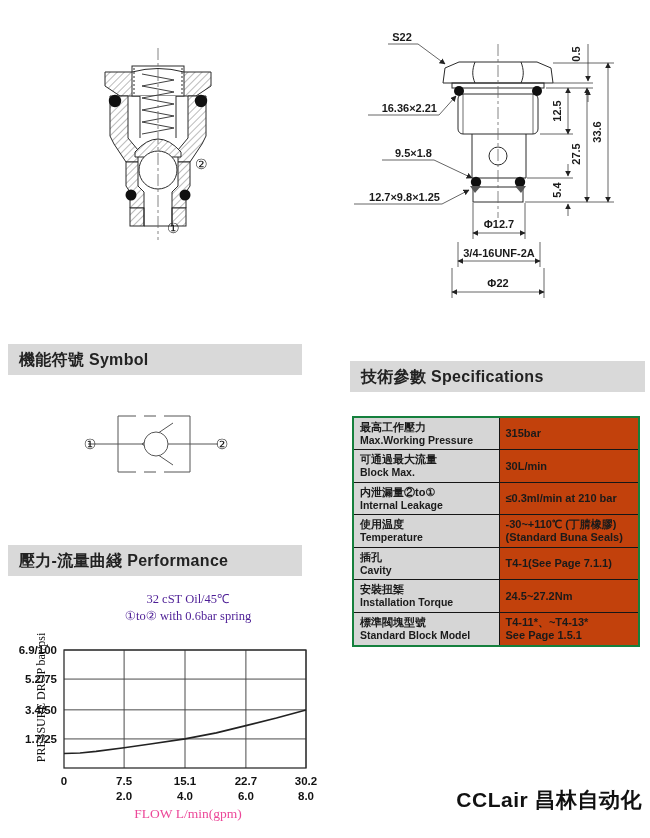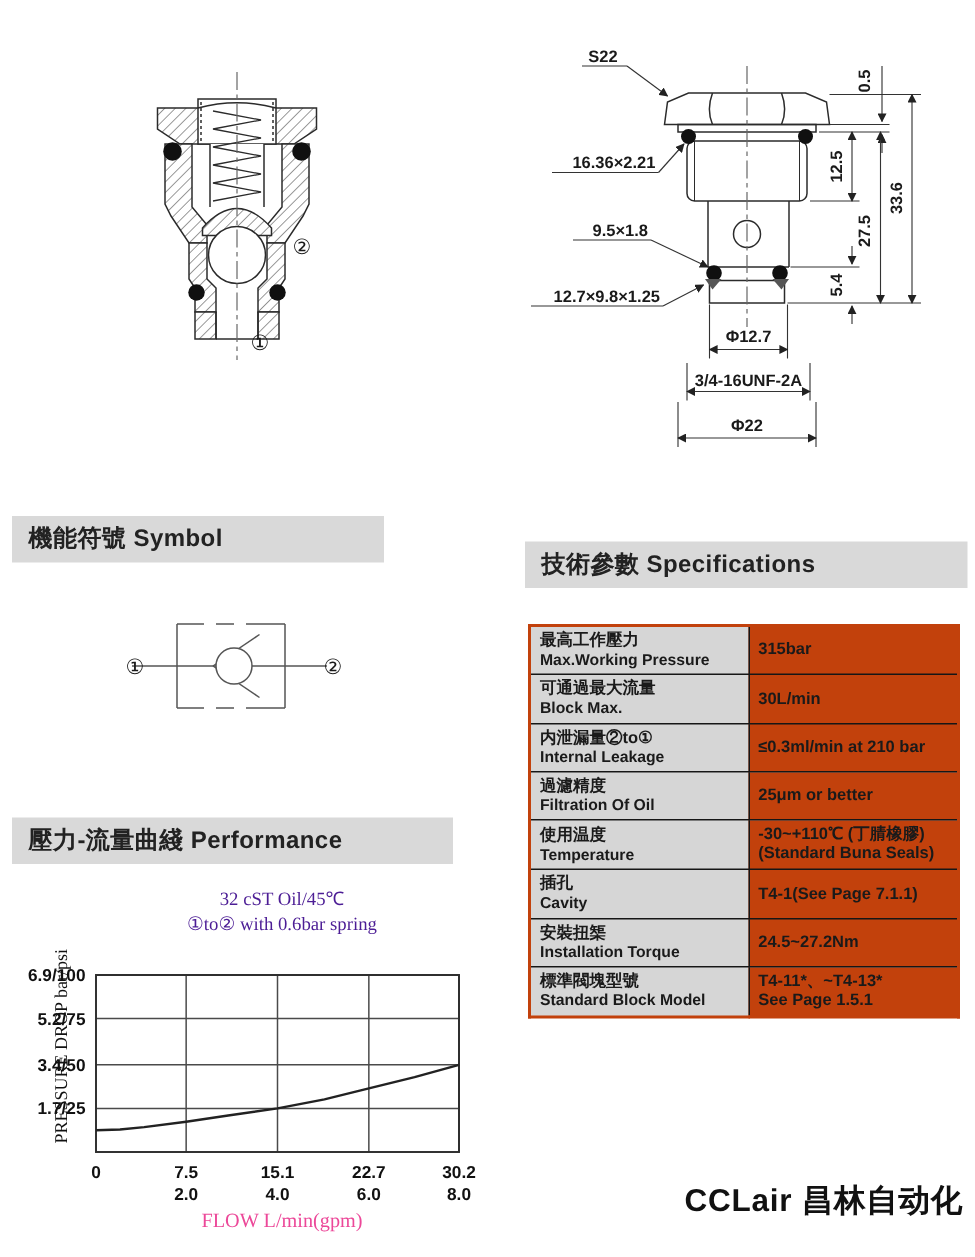--- a/index.html
+++ b/index.html
@@ -9,21 +9,21 @@
   }
   .abs{position:absolute;}
   .sec-bar{
     position:absolute;height:31px;line-height:31px;background:#d9d9d9;
     padding-left:11px;font-size:16px;font-weight:bold;color:#222;
     letter-spacing:0.3px;box-sizing:border-box;
   }
   
   #spec-table{
     position:absolute;left:352px;top:416px;width:288px;
-    border-collapse:collapse;border:2px solid #c2410c;table-layout:fixed;
+    border-collapse:collapse;border:2px solid #15803d;table-layout:fixed;
   }
   #spec-table th,#spec-table td{
     border:1.5px solid #161616;padding:3px 6px;vertical-align:middle;
     line-height:1.18;box-sizing:border-box;
   }
   #spec-table th{background:#d6d6d6;width:146px;text-align:left;}
   #spec-table td{background:#c2410c;font-size:11px;font-weight:bold;}
   #spec-table .zh{font-weight:bold;font-size:11px;}
   #spec-table .en{font-weight:bold;font-size:10.5px;}
   
@@ -177,21 +177,21 @@
   <text class="dimtxt" x="240" y="44" text-anchor="middle" transform="rotate(-90 240 44)">0.5</text>
   <text class="dimtxt" x="221" y="101" text-anchor="middle" transform="rotate(-90 221 101)">12.5</text>
   <text class="dimtxt" x="240" y="144" text-anchor="middle" transform="rotate(-90 240 144)">27.5</text>
   <text class="dimtxt" x="261" y="122" text-anchor="middle" transform="rotate(-90 261 122)">33.6</text>
   <text class="dimtxt" x="221" y="180" text-anchor="middle" transform="rotate(-90 221 180)">5.4</text>
   <text class="dimtxt" x="159" y="218" text-anchor="middle">Φ12.7</text>
   <text class="dimtxt" x="159" y="247" text-anchor="middle">3/4-16UNF-2A</text>
   <text class="dimtxt" x="158" y="277" text-anchor="middle">Φ22</text>
 </svg>
 
-<div class="sec-bar" style="left:8px;top:344px;width:248px">機能符號 Symbol</div>
+<div class="sec-bar" style="left:8px;top:344px;width:294px">機能符號 Symbol</div>
 <div class="sec-bar" style="left:350px;top:361px;width:295px">技術參數 Specifications</div>
 <div class="sec-bar" style="left:8px;top:545px;width:294px">壓力-流量曲綫 Performance</div>
 
 <svg class="abs" style="left:72px;top:400px" width="160" height="90" viewBox="0 0 160 90">
   <g stroke="#555" stroke-width="1" fill="none">
     <line x1="16" y1="44" x2="146" y2="44"></line>
     <line x1="70" y1="44" x2="101" y2="23"></line>
     <line x1="70" y1="44" x2="101" y2="65"></line>
     <circle cx="84" cy="44" r="12" fill="#ffffff"></circle>
     <line x1="46" y1="16" x2="46" y2="72"></line>
@@ -227,29 +227,20 @@
           <div>30L/min</div>
         </td>
       </tr>
       <tr>
         <th>
           <div class="zh">内泄漏量②to①</div>
           <div class="en">Internal Leakage</div>
         </th>
         <td>
           <div>≤0.3ml/min at 210 bar</div>
-        </td>
-      </tr>
-      <tr>
-        <th>
-          <div class="zh">過濾精度</div>
-          <div class="en">Filtration Of Oil</div>
-        </th>
-        <td>
-          <div>25μm or better</div>
         </td>
       </tr>
       <tr>
         <th>
           <div class="zh">使用温度</div>
           <div class="en">Temperature</div>
         </th>
         <td>
           <div>-30~+110℃ (丁腈橡膠)</div>
           <div>(Standard Buna Seals)</div>

